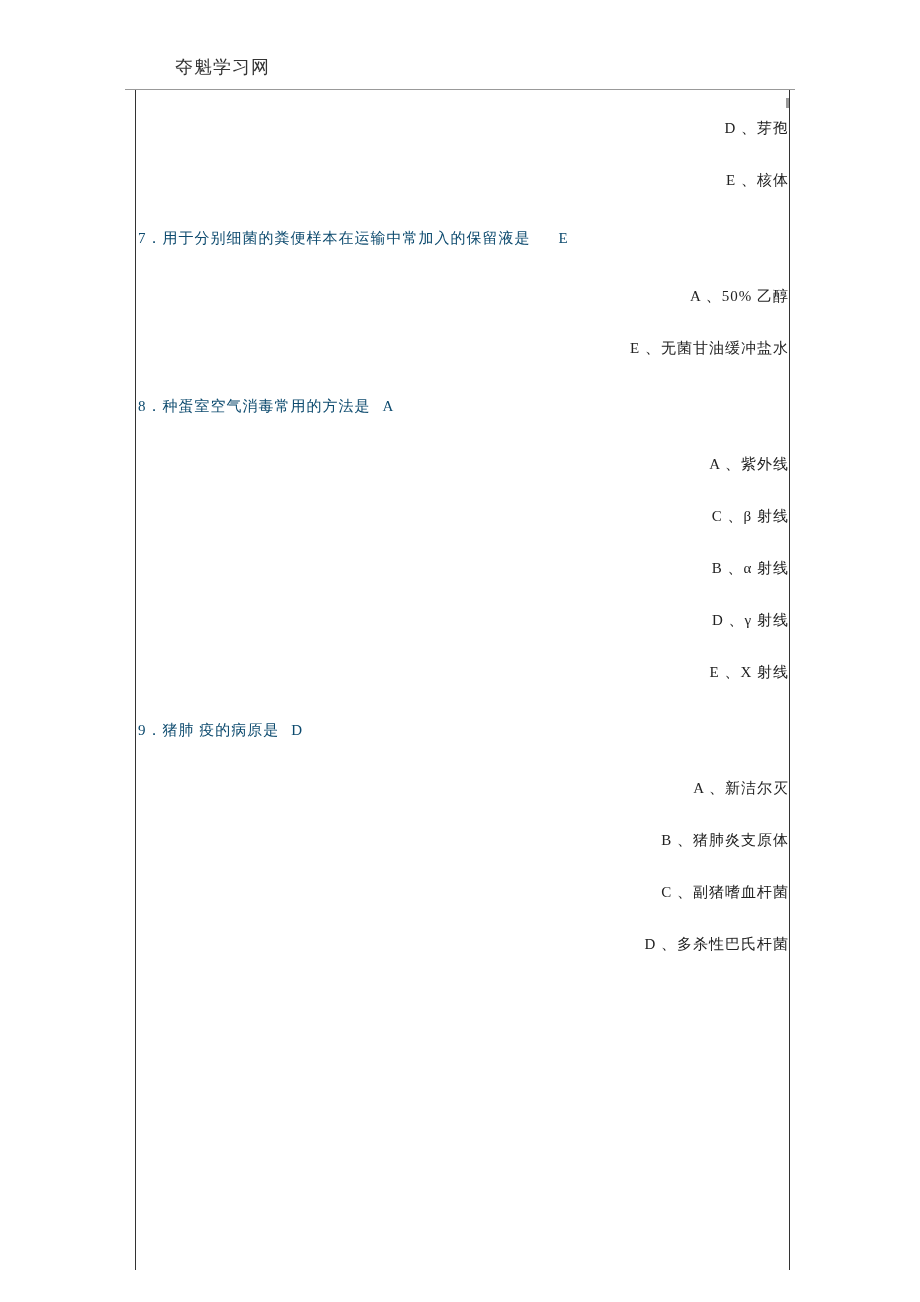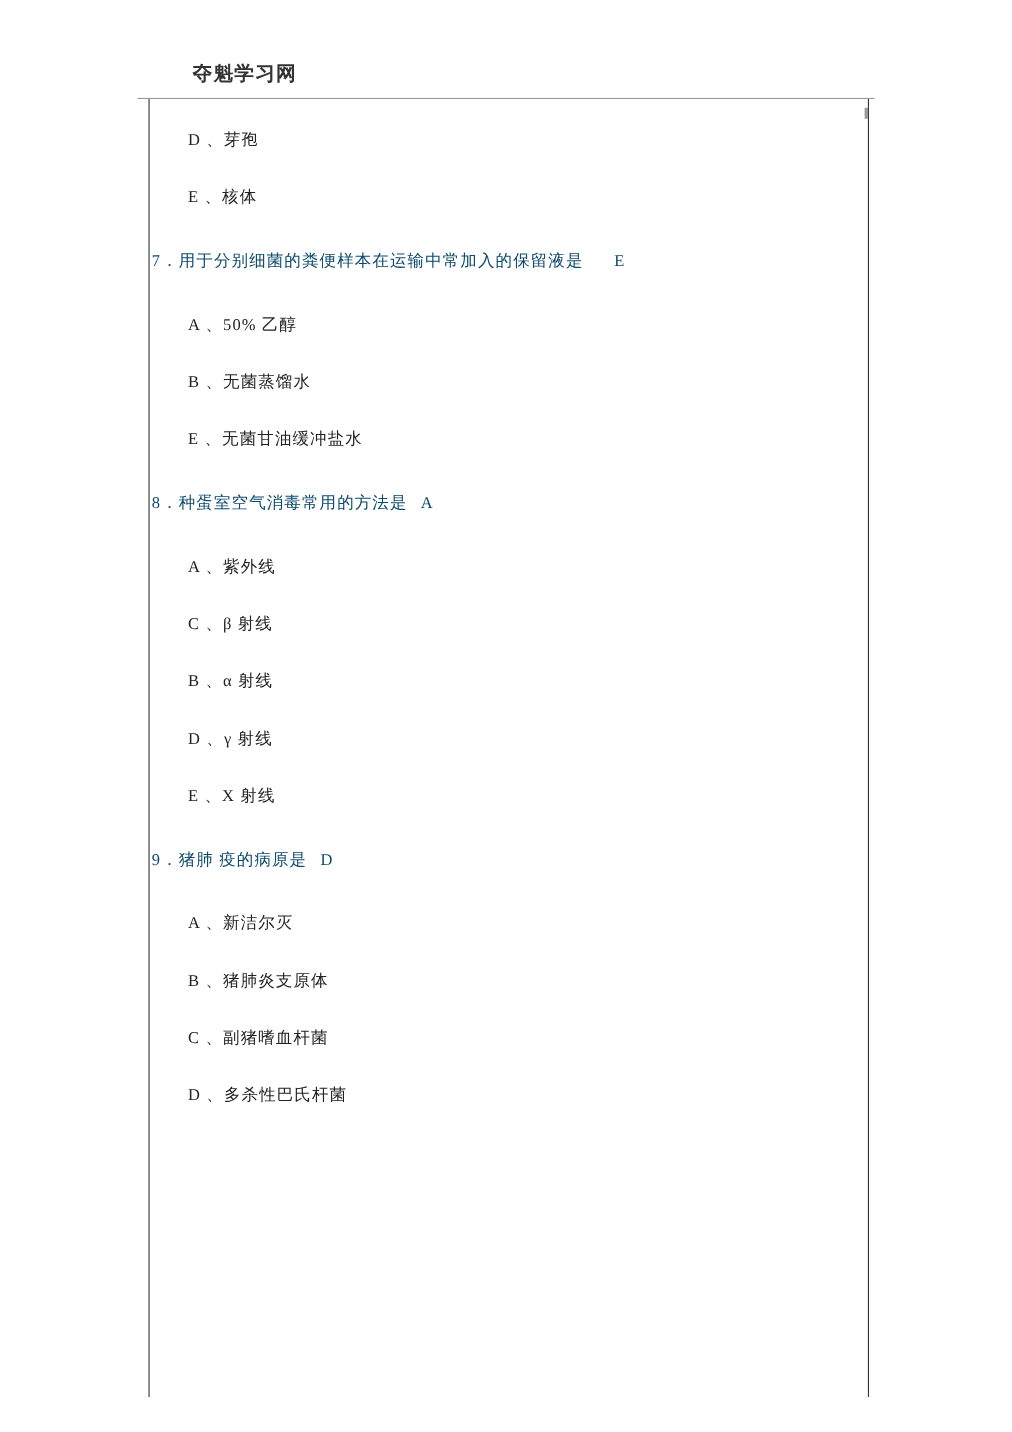--- a/index.html
+++ b/index.html
@@ -19,21 +19,20 @@
       color: #d8d8d8;
       font-size: 13px;
       padding-top: 2px;
       height: 20px;
     }
     .site-title {
       font-size: 18px;
       color: #333;
       padding: 35px 0 10px 175px;
       letter-spacing: 1px;
-      font-weight: bold;
     }
     .hr-line {
       border: none;
       border-top: 1px solid #999;
       margin: 0 125px;
     }
     .content-box {
       margin: 0 130px 0 135px;
       border-left: 1px solid #333;
       border-right: 1px solid #333;
@@ -43,20 +42,21 @@
     }
     .content-inner {
       padding: 12px 0 0 0;
     }
     .option-line {
       font-size: 15px;
       color: #222;
       padding: 12px 0 12px 35px;
       line-height: 28px;
       letter-spacing: 1px;
+      text-align: right;
     }
     .question-line {
       font-size: 15px;
       color: #0c4a6e;
       padding: 18px 0 18px 2px;
       line-height: 28px;
       letter-spacing: 1px;
     }
     .answer-suffix {
       margin-left: 28px;
@@ -86,21 +86,20 @@
   <div class="side-tab"></div>
   <div class="content-inner">
 
     <div class="option-line">D 、芽孢</div>
     <div class="option-line">E 、核体</div>
 
     <div class="question-line">
       <span>7．</span><span>用于分别细菌的粪便样本在运输中常加入的保留液是</span><span class="answer-suffix">E</span>
     </div>
     <div class="option-line">A 、50% 乙醇</div>
-    <div class="option-line">B 、无菌蒸馏水</div>
     <div class="option-line">E 、无菌甘油缓冲盐水</div>
 
     <div class="question-line">
       <span>8．</span><span>种蛋室空气消毒常用的方法是</span><span class="answer-suffix-short">A</span>
     </div>
     <div class="option-line">A 、紫外线</div>
     <div class="option-line">C 、β 射线</div>
     <div class="option-line">B 、α 射线</div>
     <div class="option-line">D 、γ 射线</div>
     <div class="option-line">E 、X 射线</div>

